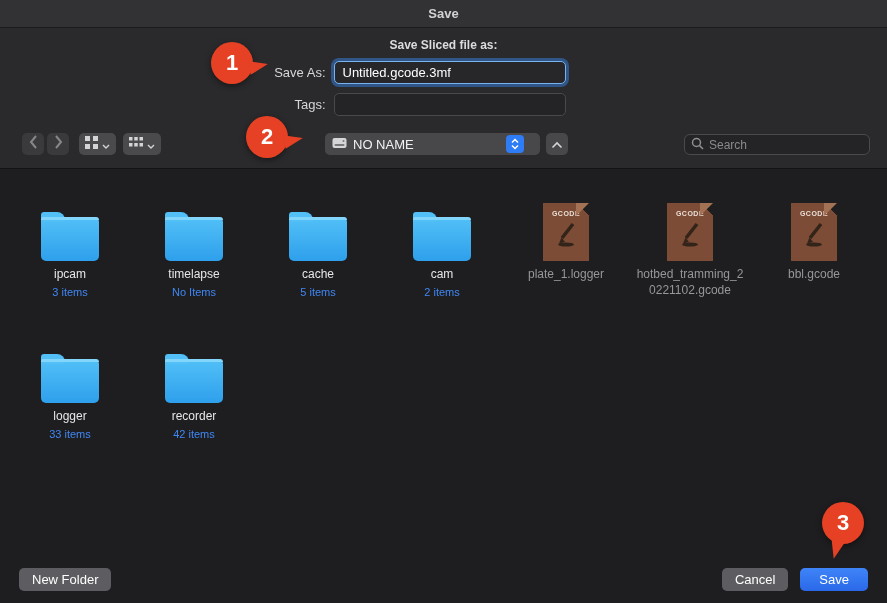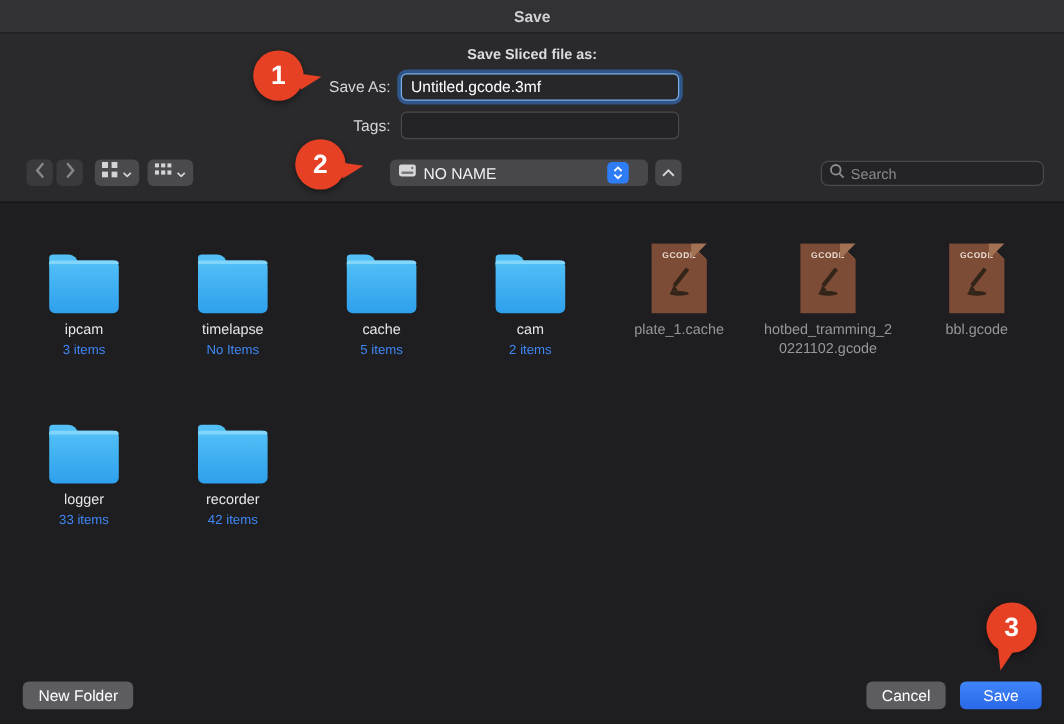--- a/index.html
+++ b/index.html
@@ -243,21 +243,21 @@
             <span class="gcode-label">GCODE</span>
             <span class="gcode-glyph">
               <svg width="22" height="26">
                 <path d="M18 3 L7 17" stroke="#33241a" stroke-width="3.5"></path>
                 <path d="M10 21 L4 22.5 L6.5 16.5 Z" fill="#33241a"></path>
                 <ellipse cx="11" cy="23.5" rx="8" ry="2" fill="#33241a"></ellipse>
               </svg>
             </span>
           </div>
         </div>
-        <div class="file-name">plate_1.cache</div>
+        <div class="file-name">plate_1.logger</div>
         <div class="file-count"></div>
       </div>
 
       <div class="file-item gcode">
         <div class="icon-box">
           <div class="gcode-icon">
             <span class="gcode-fold"></span>
             <span class="gcode-label">GCODE</span>
             <span class="gcode-glyph">
               <svg width="22" height="26">

